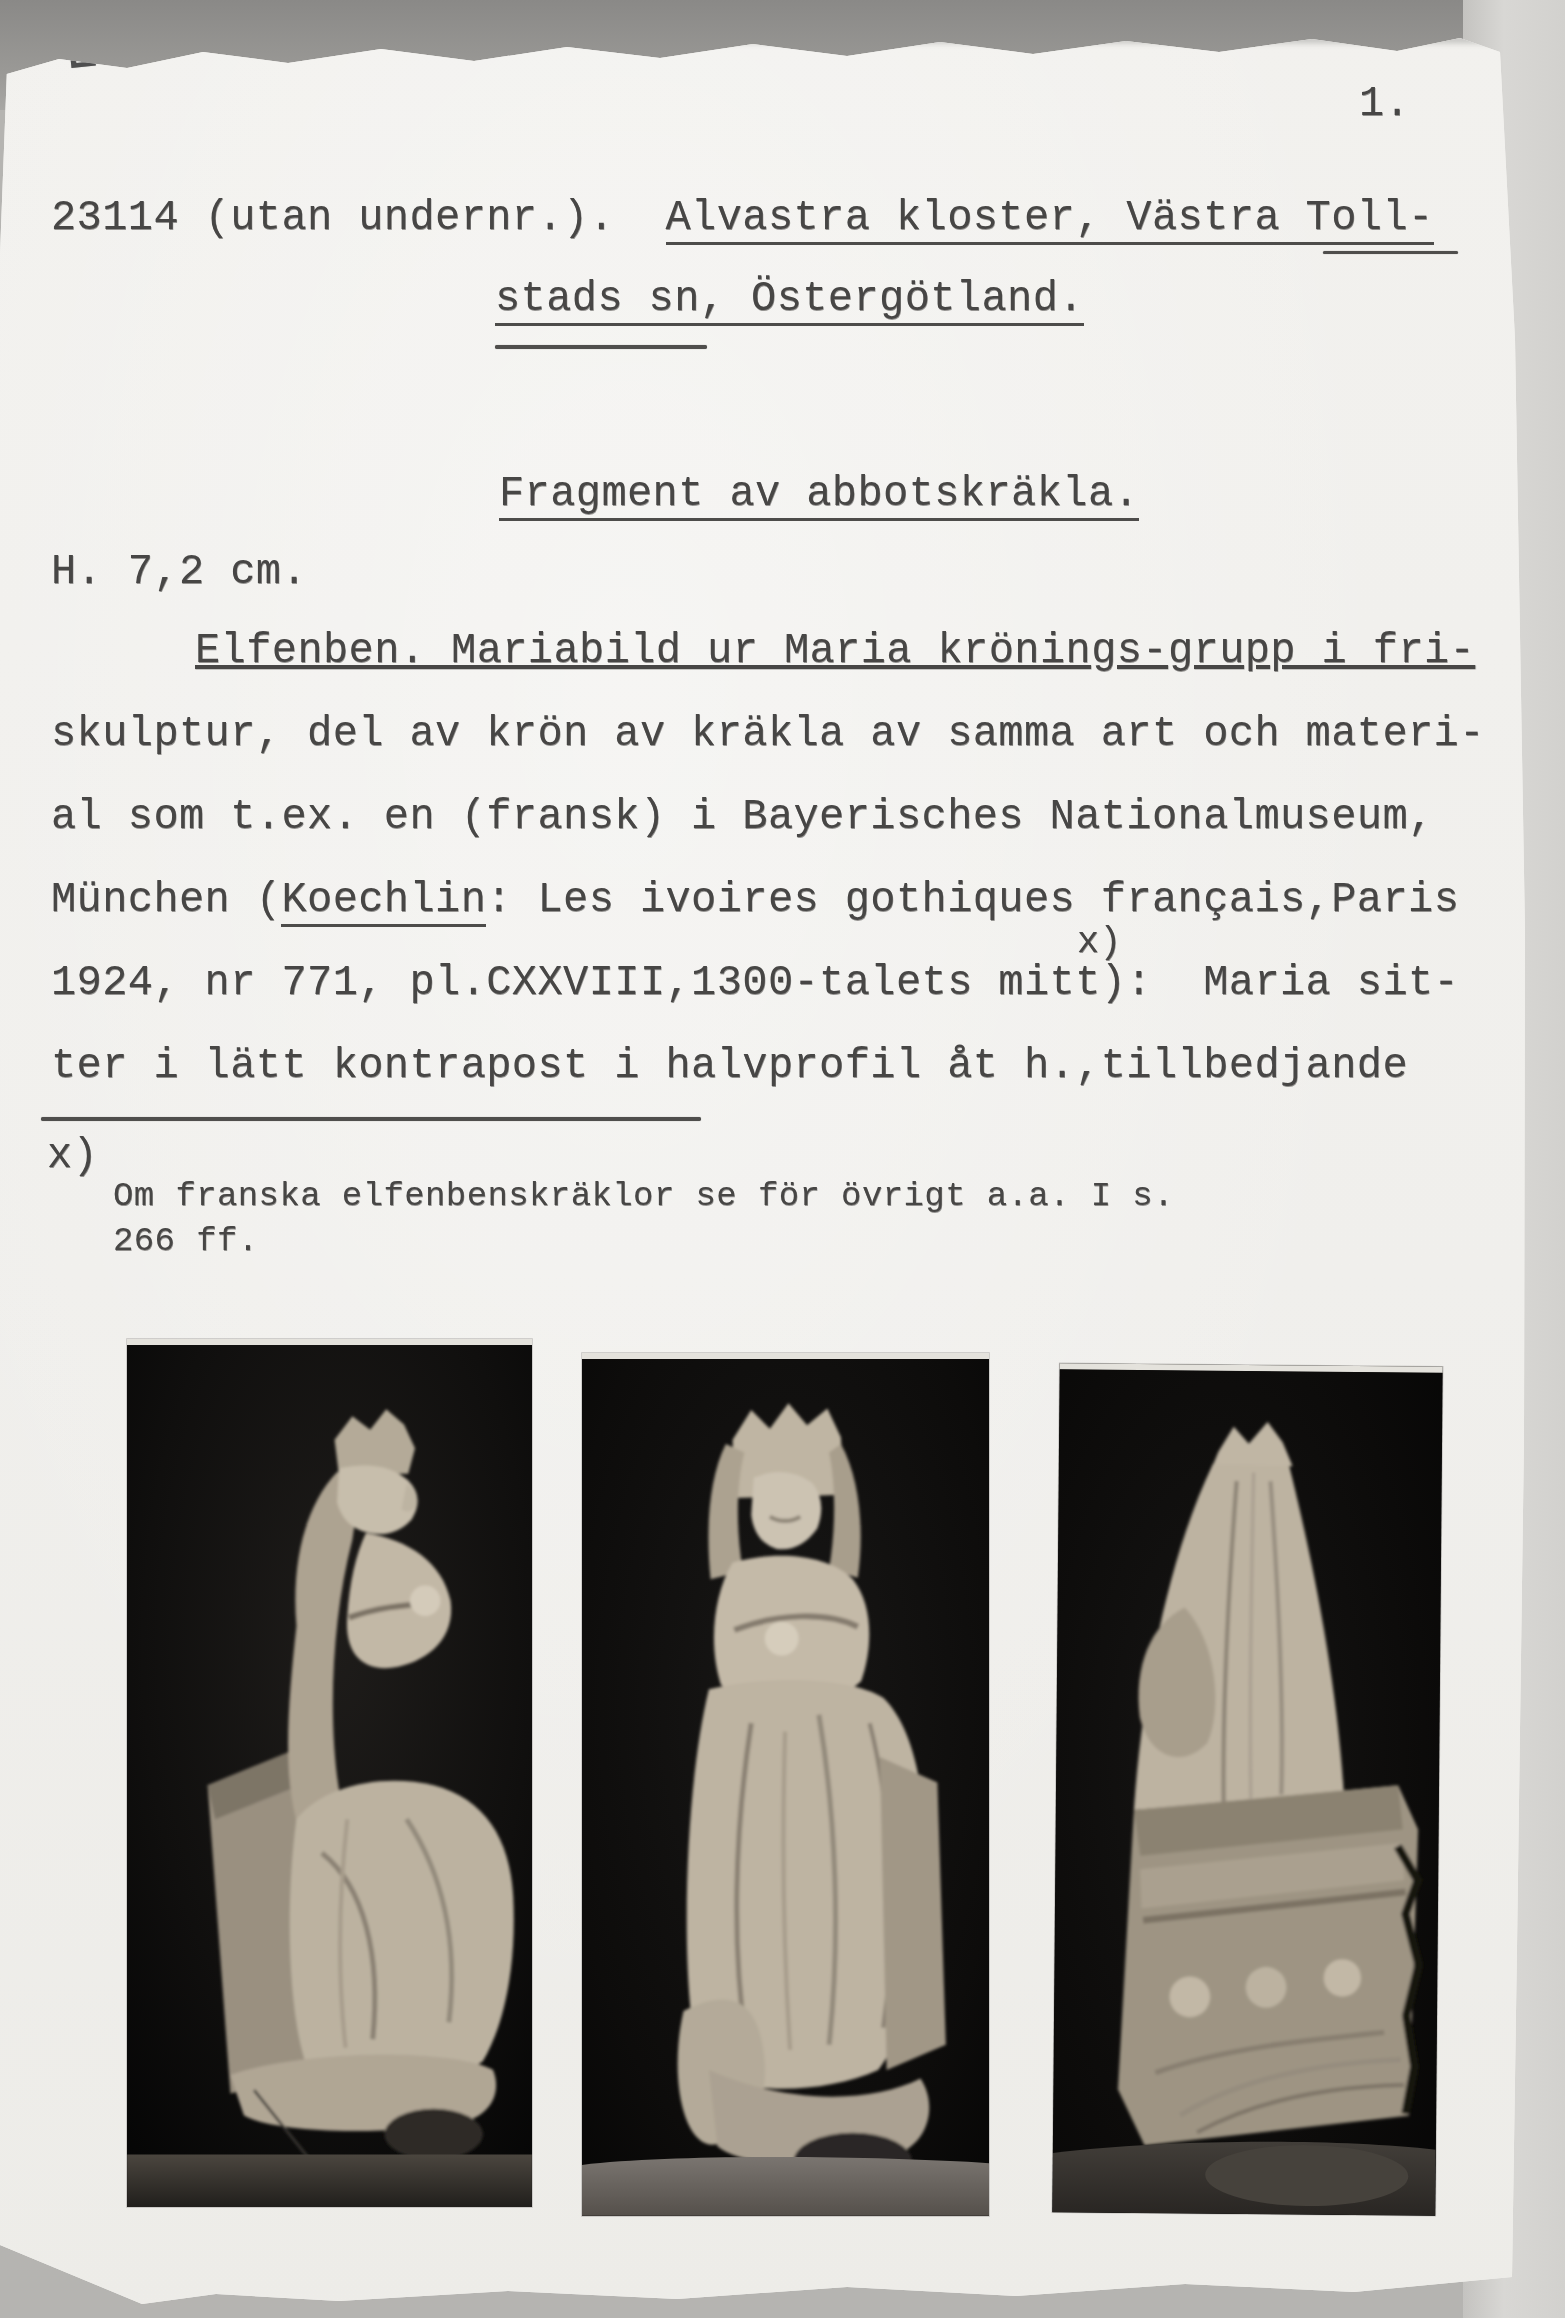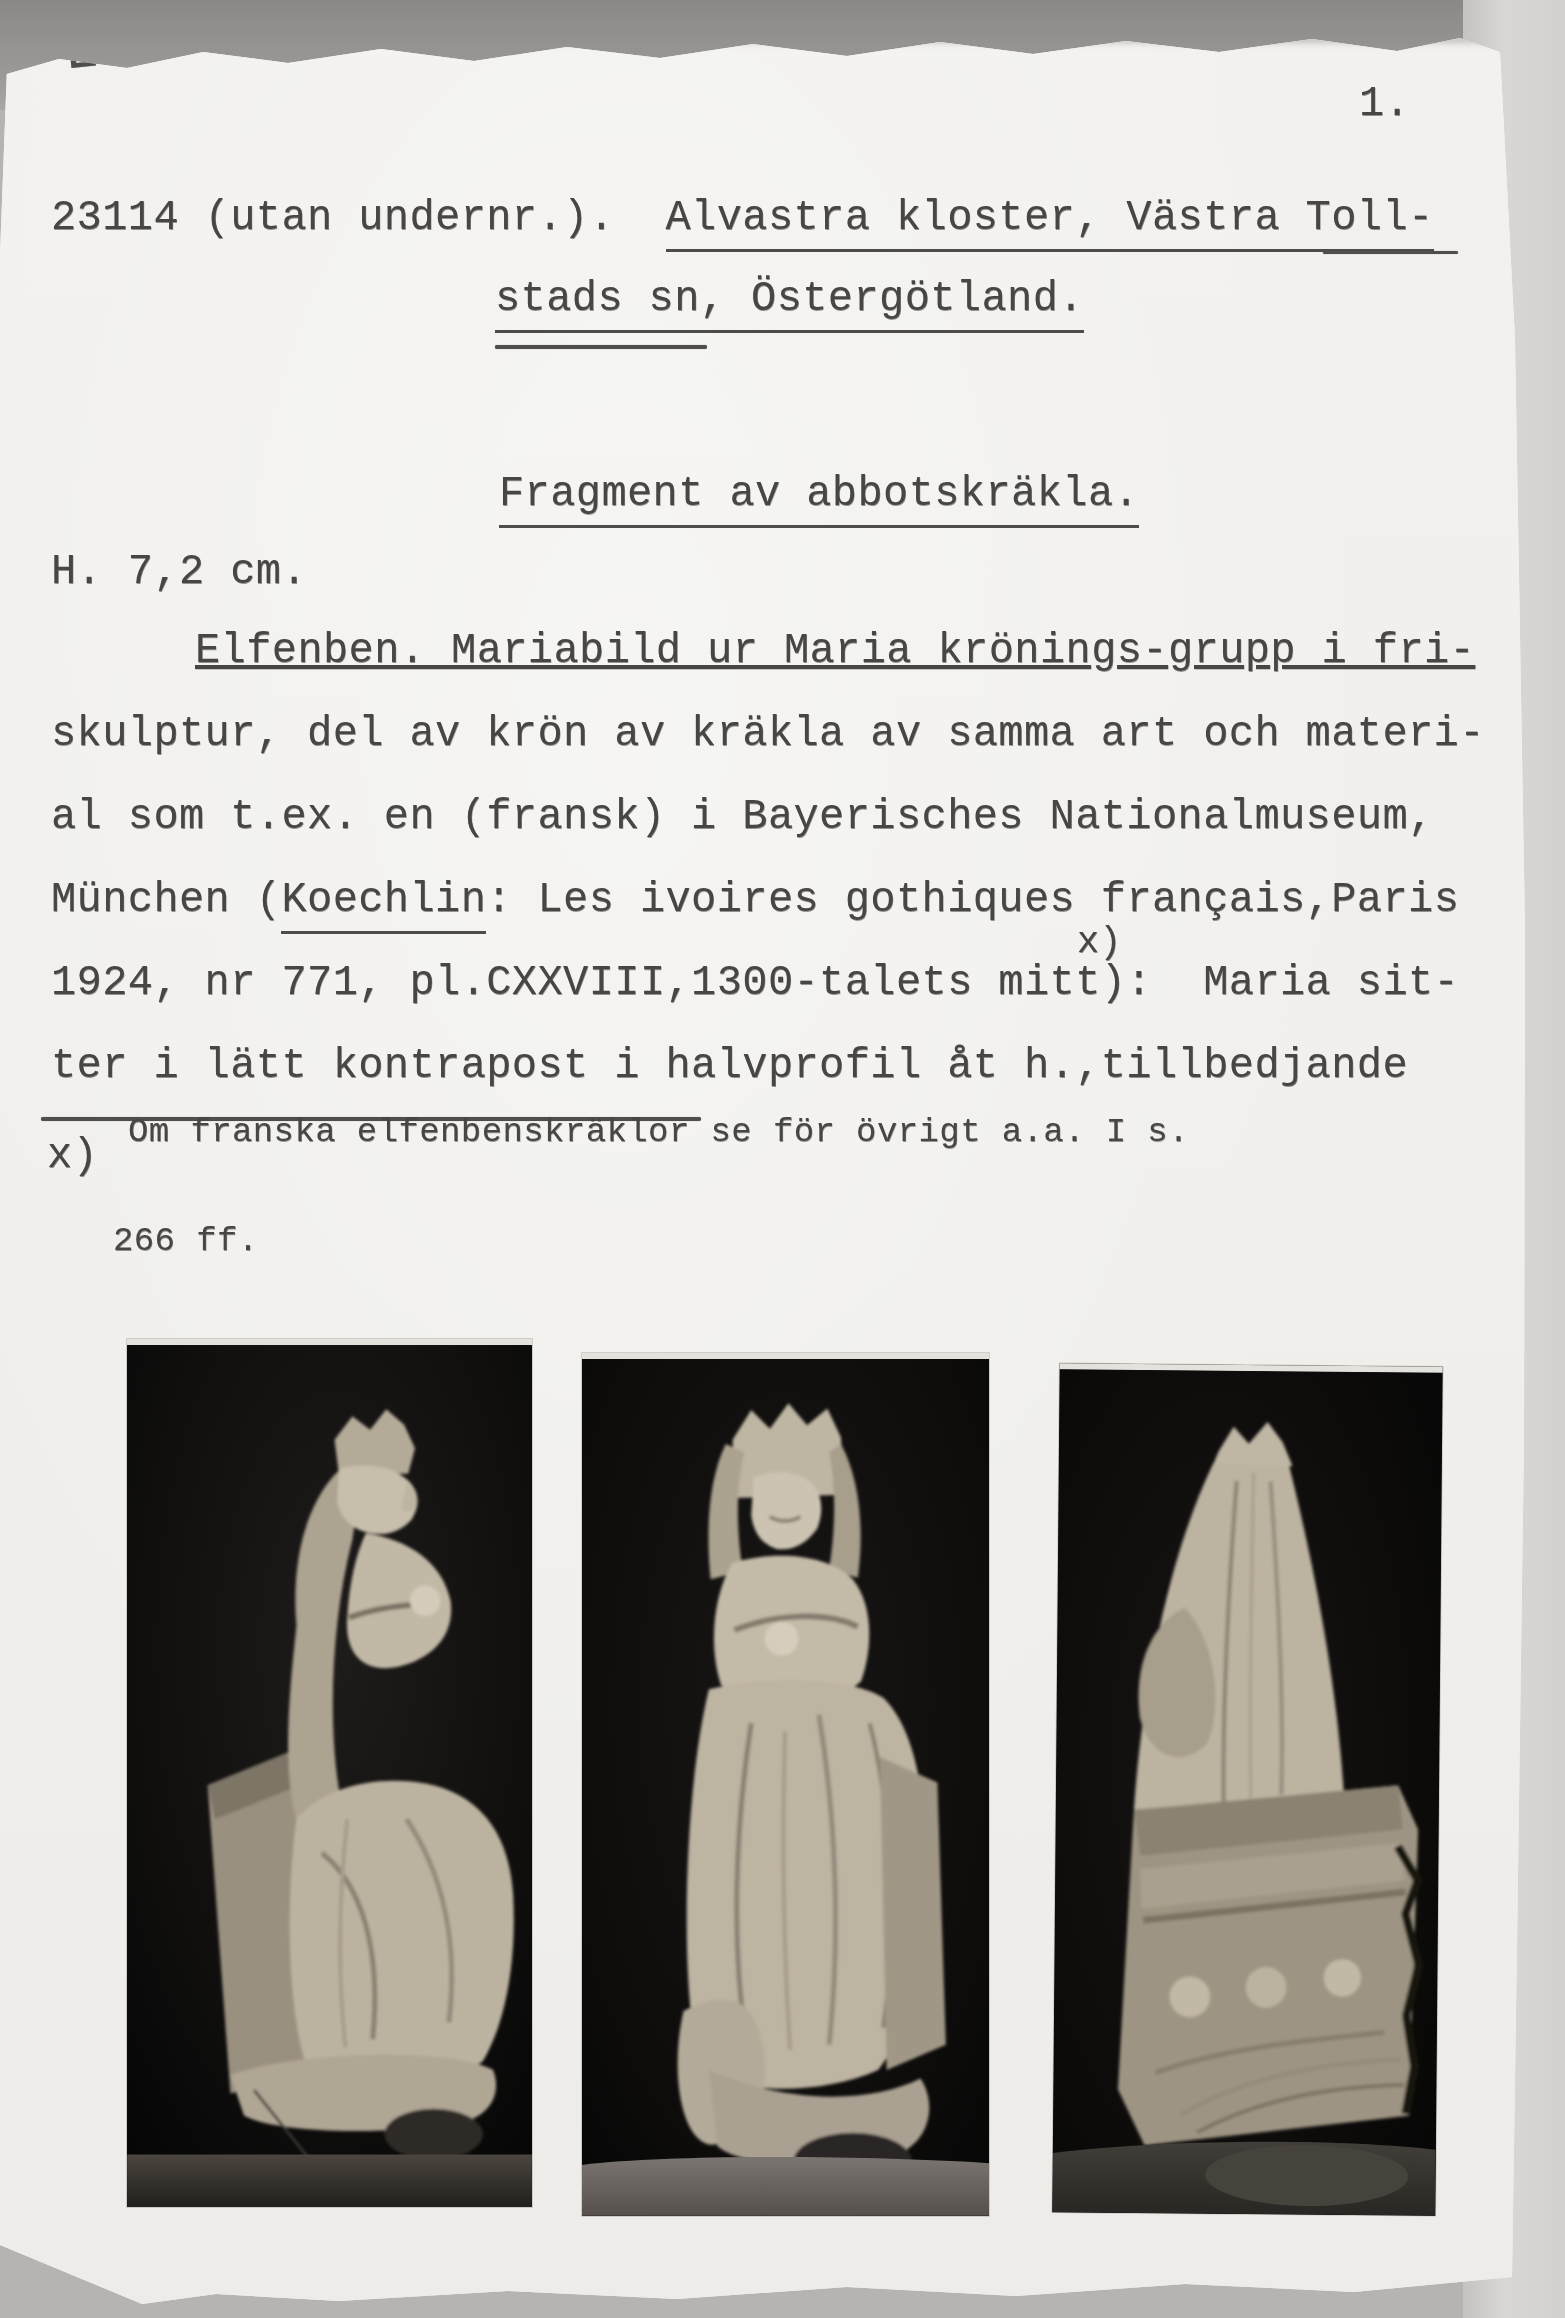--- a/index.html
+++ b/index.html
@@ -29,21 +29,21 @@
   }
   .tornshade{position:absolute;left:0;top:37px;width:1524px;height:8.5px;
     background:linear-gradient(180deg,rgba(90,90,88,0.45),rgba(90,90,88,0));
     filter:blur(2.5px);}
   .line{
     position:absolute;color:#474645;font-size:42px;line-height:46px;
     letter-spacing:0.4px;white-space:pre;
     text-shadow:0.5px 0.5px 0.6px rgba(70,68,66,0.55);
   }
   .fn{font-size:34px;line-height:39px;}
-  .u{border-bottom:3.4px solid #4d4c4a;padding-bottom:7px;}
+  .u{border-bottom:3.4px solid #4d4c4a;padding-bottom:0;}
   .rule{position:absolute;background:#4f4e4c;border-radius:1.7px;
     box-shadow:0 0 0.8px rgba(70,70,70,0.7);}
   .pagenum{position:absolute;left:1359px;top:81px;}
   .hand{
     position:absolute;left:64px;top:13.5px;color:#4f4f4f;
     font-family:"DejaVu Sans",sans-serif;font-size:54px;
     transform:rotate(-6deg);letter-spacing:3.4px;
     text-shadow:0 0 0.8px rgba(80,80,80,0.5);
   }
   .hand .hi{position:relative;top:-10.2px;font-size:39px;}
@@ -79,21 +79,21 @@
   <div class="line" style="left:195px;top:628px;text-decoration:underline;">Elfenben. Mariabild ur Maria krönings-grupp i fri-</div>
   <div class="line" style="left:51px;top:711px;">skulptur, del av krön av kräkla av samma art och materi-</div>
   <div class="line" style="left:51px;top:794px;">al som t.ex. en (fransk) i Bayerisches Nationalmuseum,</div>
   <div class="line" style="left:51px;top:877px;"><span>München (</span><span class="u">Koechlin</span><span>: Les ivoires gothiques français,Paris</span></div>
   <div class="sup" style="left:1077px;top:921px;">x)</div>
   <div class="line" style="left:51px;top:960px;">1924, nr 771, pl.CXXVIII,1300-talets mitt):  Maria sit-</div>
   <div class="line" style="left:51px;top:1043px;font-family:Liberation Mono, monospace;">ter i lätt kontrapost i halvprofil åt h.,tillbedjande</div>
 
   <div class="rule" style="left:41px;top:1117px;width:660px;height:4.2px;"></div>
   <div class="line" style="left:47px;top:1133px;">x)</div>
-  <div class="line fn" style="left:113px;top:1113px;margin-left:15px;">Om franska elfenbenskräklor se för övrigt a.a. I s.</div>
+  <div class="line fn" style="left:113px;top:1177px;">Om franska elfenbenskräklor se för övrigt a.a. I s.</div>
   <div class="line fn" style="left:113px;top:1222px;">266 ff.</div>
 
   <div class="photo" style="left:127px;top:1339px;width:405px;height:862px;">
     <svg viewBox="0 0 478 1018">
       <defs>
         <radialGradient id="bg1" cx="52%" cy="35%" r="80%">
           <stop offset="0%" stop-color="#1e1c1a"></stop>
             <stop offset="60%" stop-color="#100f0e"></stop>
           <stop offset="100%" stop-color="#050505"></stop>
         </radialGradient>

